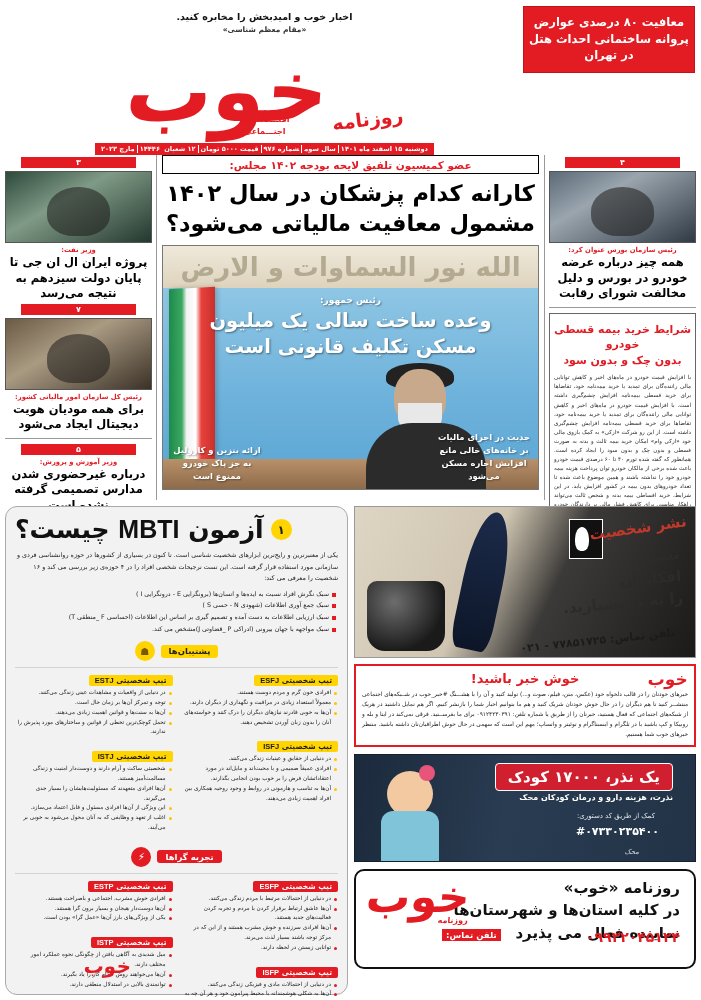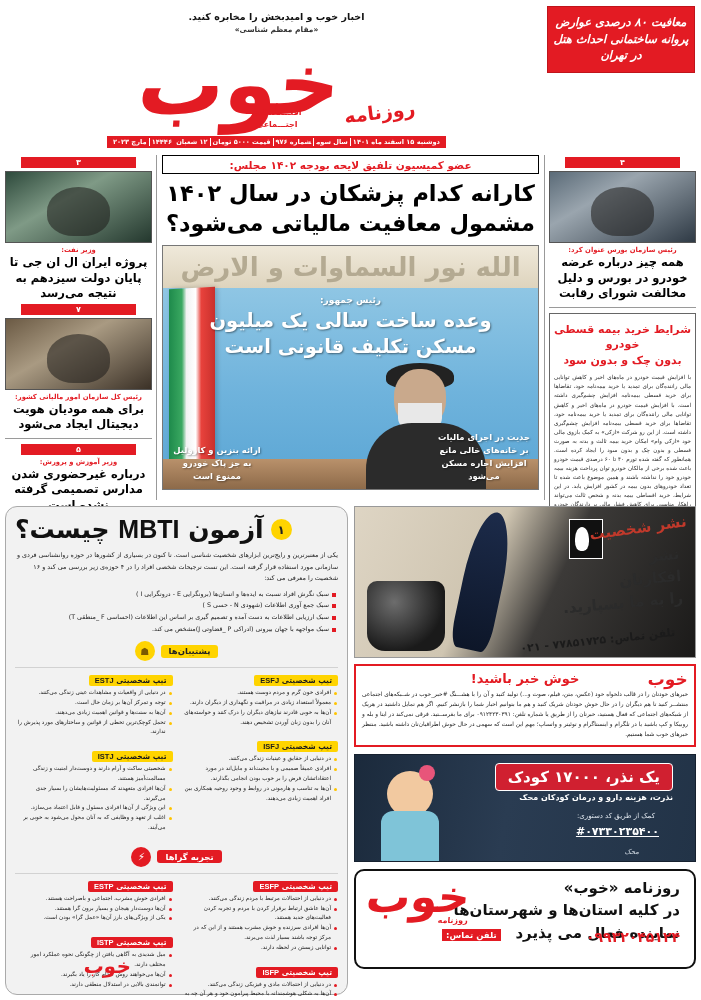--- a/index.html
+++ b/index.html
@@ -28,32 +28,32 @@
     width: 150px;
     background: #e31b23;
     color: #fff;
     padding: 7px 5px 8px 5px;
     text-align: center;
     font-weight: bold;
     font-size: 11.5px;
     line-height: 1.45;
     border: 1px solid #c0141b;
   }
-  .ear.left { width: 148px; font-style: italic; }
+  .ear.left { width: 172px; }
   .masthead-center {
     flex: 1;
     position: relative;
     text-align: center;
     padding-top: 4px;
   }
   .slogan {
     font-size: 9.5px;
     color: #111;
     line-height: 1.5;
-    margin-bottom: 5px;
+    margin-bottom: 12px;
     font-weight: 600;
   }
   .slogan .src { font-size: 7.5px; color: #333; display:block; }
   .logo-wrap {
     position: relative;
     height: 88px;
     display: flex;
     align-items: center;
     justify-content: center;
     gap: 4px;
@@ -308,21 +308,21 @@
   .mahak-sub {
     position:absolute; right: 22px; top: 38px;
     color:#fff; font-size: 8px; font-weight:600;
   }
   .mahak-help {
     position:absolute; right: 40px; top: 56px;
     color:#dfe6ee; font-size: 7px; text-align:center; line-height:1.7;
   }
   .mahak-code {
     position:absolute; right: 36px; top: 70px;
-    color:#fff; font-size: 11px; font-weight:bold; letter-spacing:0.5px;text-decoration:underline;
+    color:#fff; font-size: 11px; font-weight:bold; letter-spacing:0.5px;
   }
   .mahak-logo {
     position:absolute; right: 56px; bottom: 5px;
     color:#cfd8e2; font-size: 7px; text-align:center;font-style:italic;
   }
   .mahak-kid {
     position:absolute; left: 8px; bottom: 0; width: 96px; height: 100px;
   }
   .mahak-kid .k-head {
     position:absolute; left:24px; top:10px; width:46px; height:46px;

